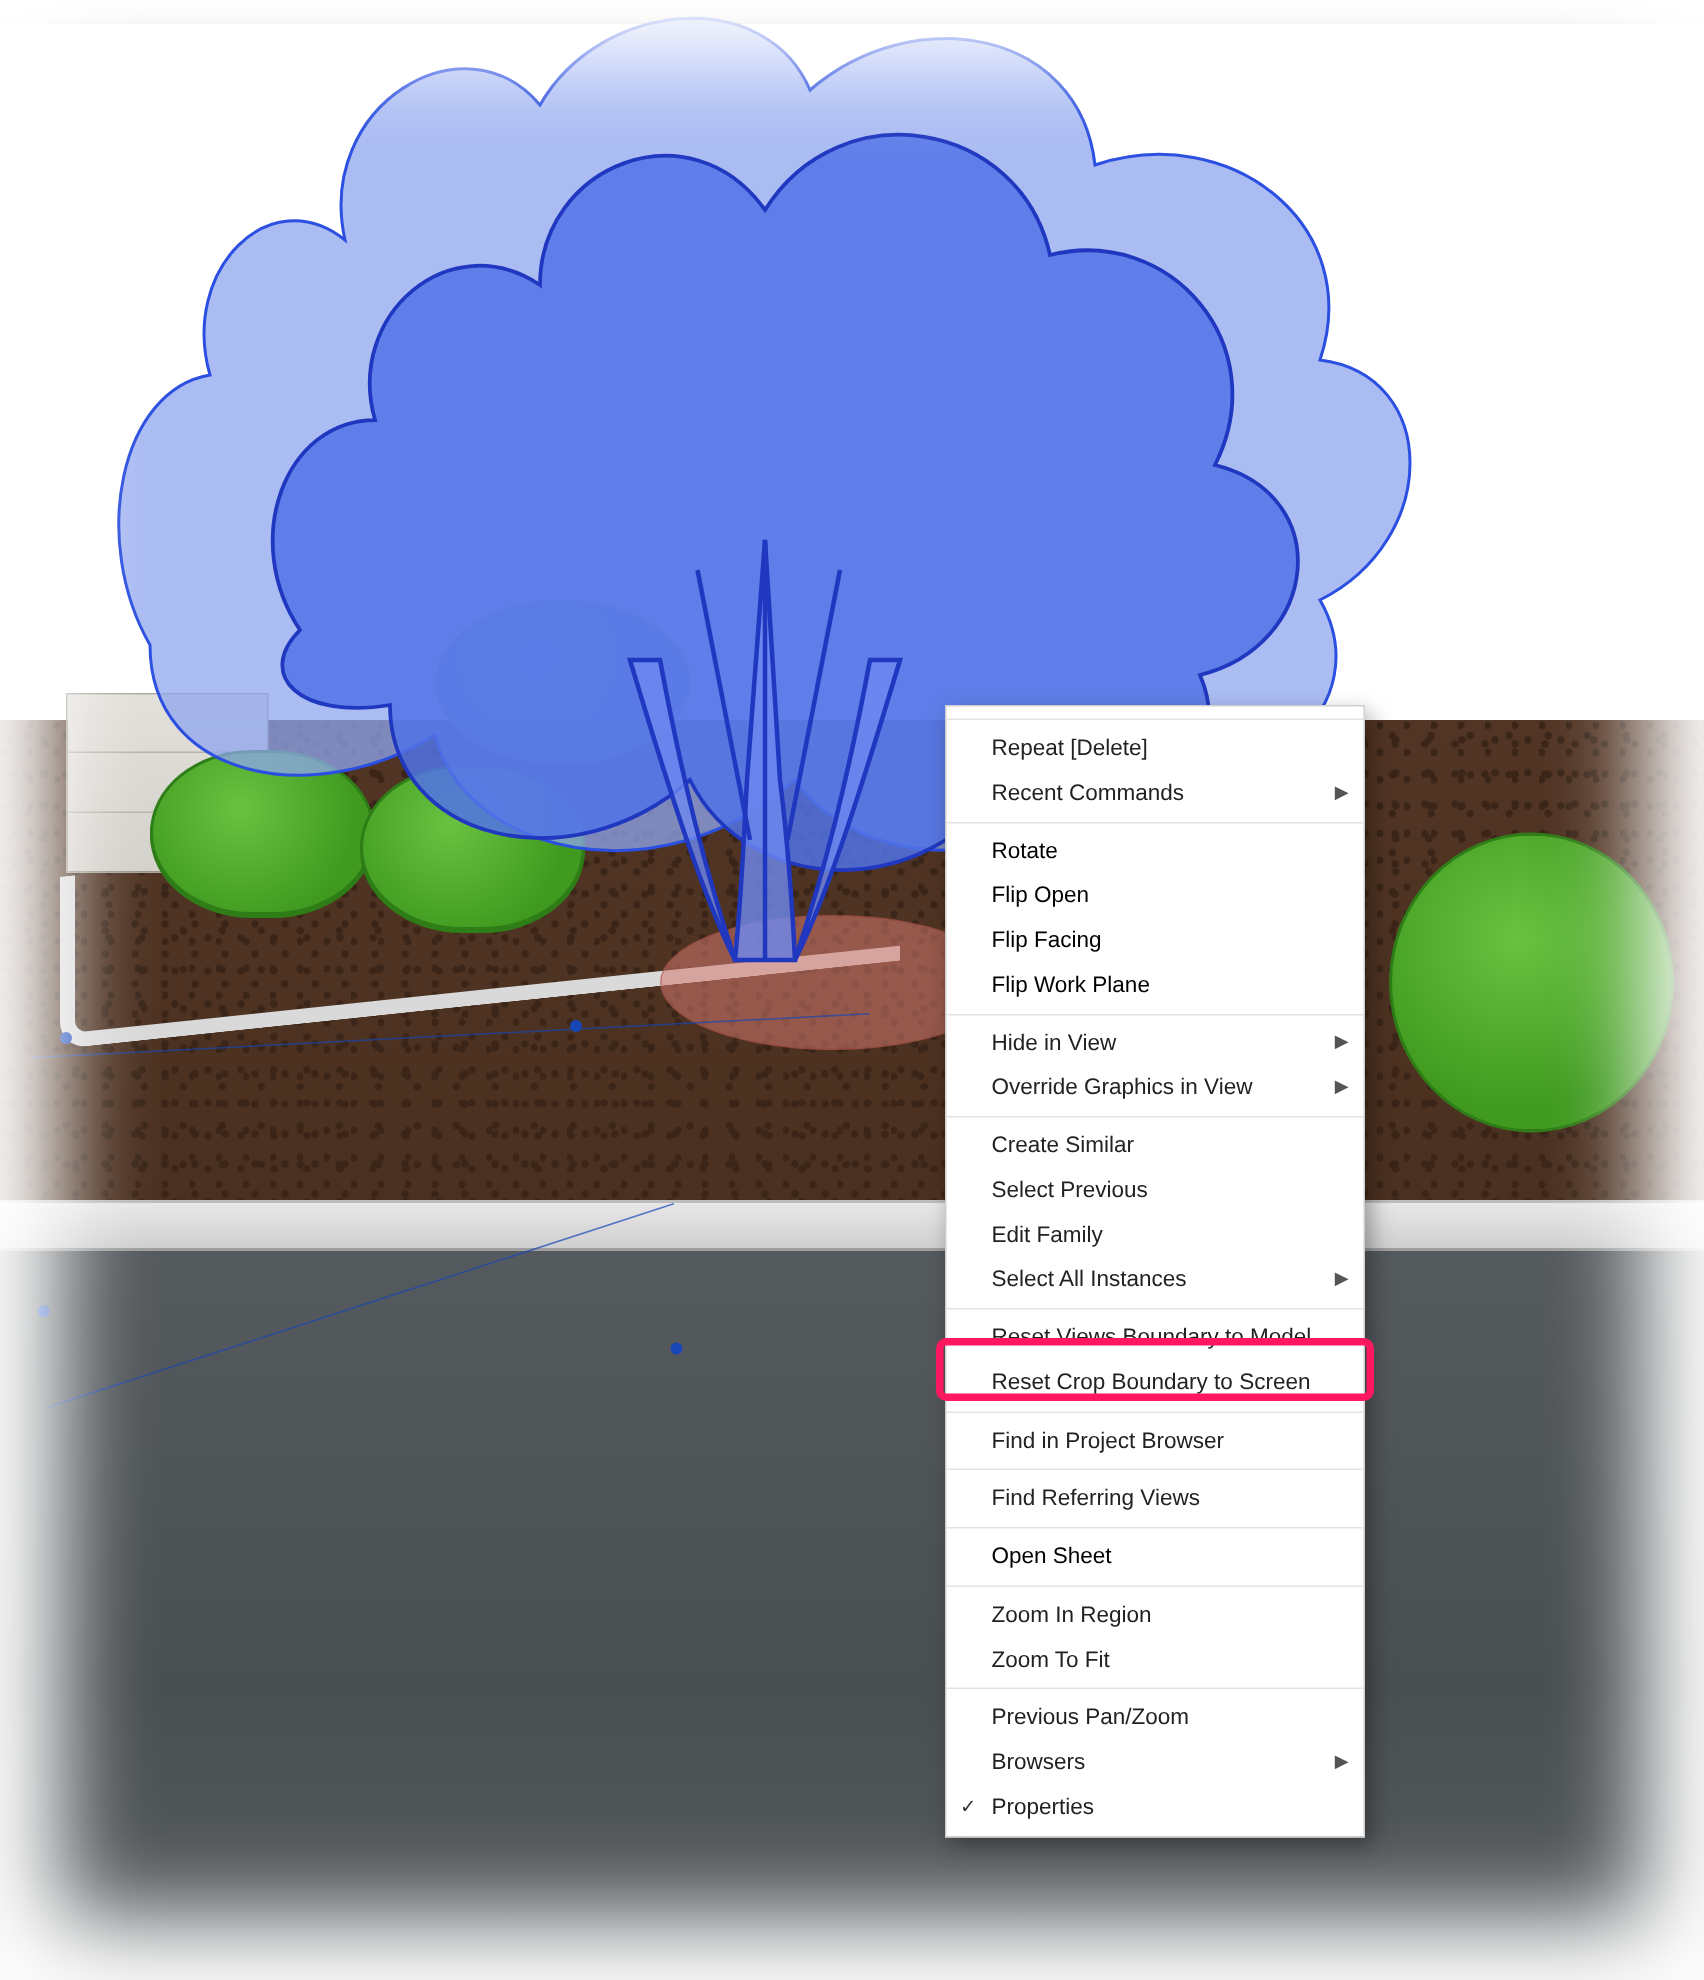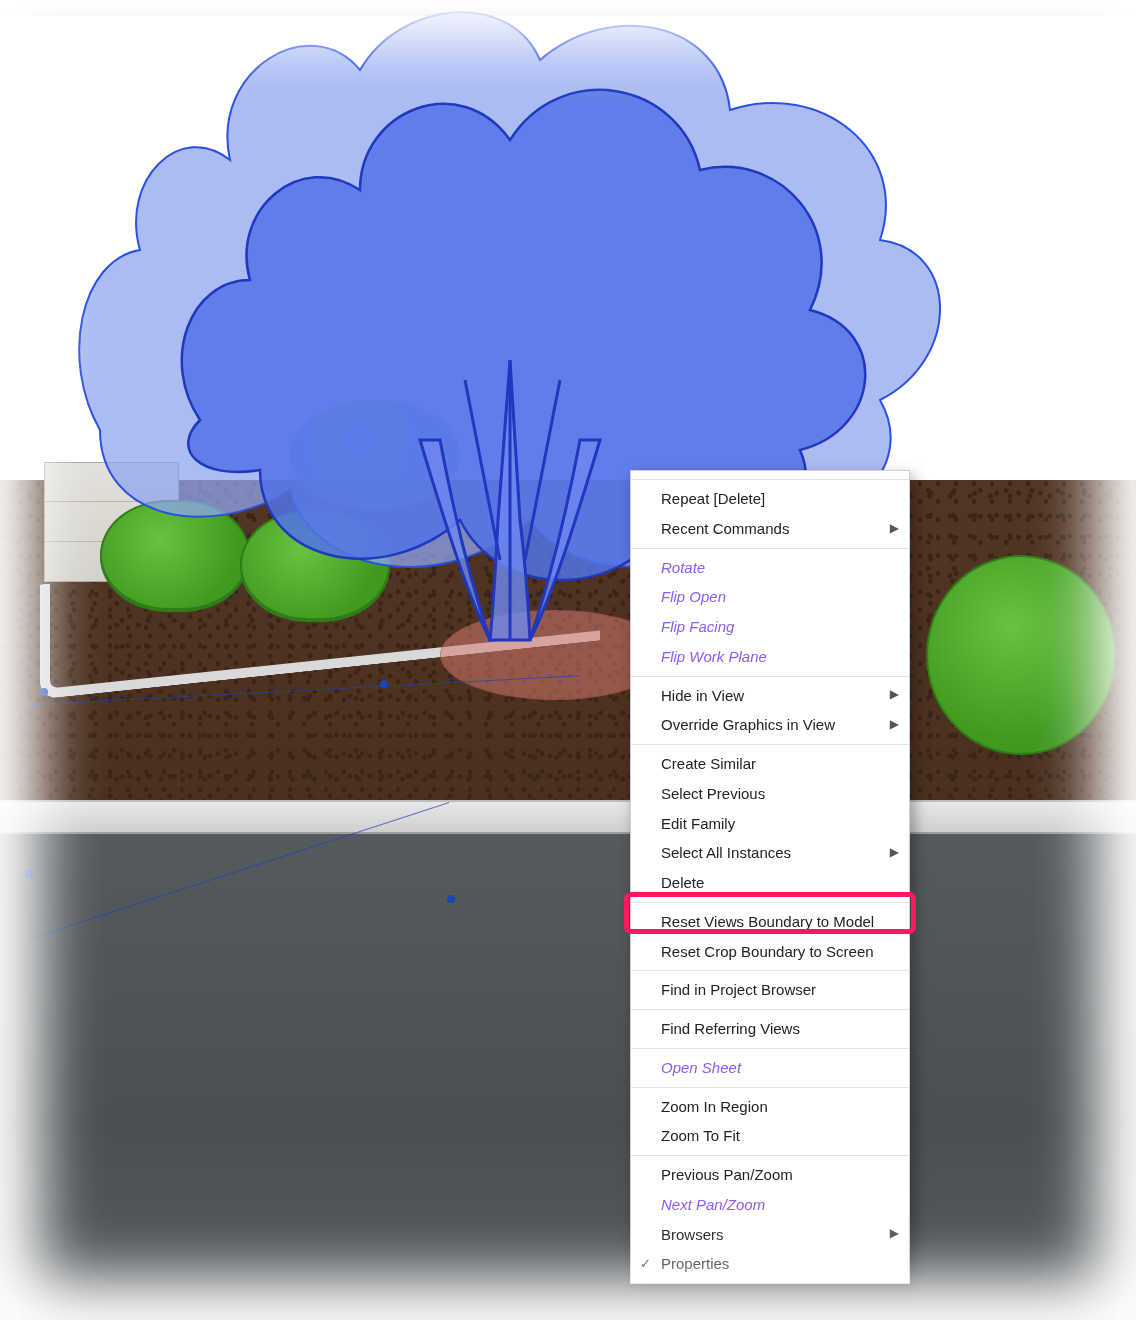--- a/index.html
+++ b/index.html
@@ -114,21 +114,21 @@
     color:#222;
     padding:4px 0;
   }
   .menu-item{
     position:relative;
     padding:4px 18px 4px 30px;
     line-height:1.45;
     white-space:nowrap;
     cursor:default;
   }
-  .menu-item.disabled{ color:#8b5cf6;font-style:italic; }
+  .menu-item.disabled{ color:#000000; }
   .menu-item .chev{
     position:absolute; right:10px; top:50%; transform:translateY(-50%);
     font-size:12px; color:#555;
   }
   .menu-item .check{
     position:absolute; left:9px; top:50%; transform:translateY(-50%);
     font-size:13px; color:#333;
   }
   .sep{
     height:1px; background:#e3e3e3; margin:4px 0;
@@ -220,35 +220,33 @@
     <div class="menu-item disabled"><span>Flip Facing</span></div>
     <div class="menu-item disabled"><span>Flip Work Plane</span></div>
     <div class="sep"></div>
     <div class="menu-item"><span>Hide in View</span><span class="chev">▶</span></div>
     <div class="menu-item"><span>Override Graphics in View</span><span class="chev">▶</span></div>
     <div class="sep"></div>
     <div class="menu-item"><span>Create Similar</span></div>
     <div class="menu-item"><span>Select Previous</span></div>
     <div class="menu-item"><span>Edit Family</span></div>
     <div class="menu-item"><span>Select All Instances</span><span class="chev">▶</span></div>
-    <div class="menu-item"><span>Delete</span></div>
     <div class="sep"></div>
     <div class="menu-item"><span>Reset Views Boundary to Model</span></div>
     <div class="menu-item"><span>Reset Crop Boundary to Screen</span></div>
     <div class="sep"></div>
     <div class="menu-item"><span>Find in Project Browser</span></div>
     <div class="sep"></div>
     <div class="menu-item"><span>Find Referring Views</span></div>
     <div class="sep"></div>
     <div class="menu-item disabled"><span>Open Sheet</span></div>
     <div class="sep"></div>
     <div class="menu-item"><span>Zoom In Region</span></div>
     <div class="menu-item"><span>Zoom To Fit</span></div>
     <div class="sep"></div>
     <div class="menu-item"><span>Previous Pan/Zoom</span></div>
-    <div class="menu-item disabled"><span>Next Pan/Zoom</span></div>
     <div class="menu-item"><span>Browsers</span><span class="chev">▶</span></div>
     <div class="menu-item"><span class="check">✓</span><span>Properties</span></div>
   </div>
 
 <div class="vignette"></div>
 
 <div class="highlight" style="left: 624px; top: 891.75px; width: 292px; height: 41.75px;"></div>
 
 </body></html>

